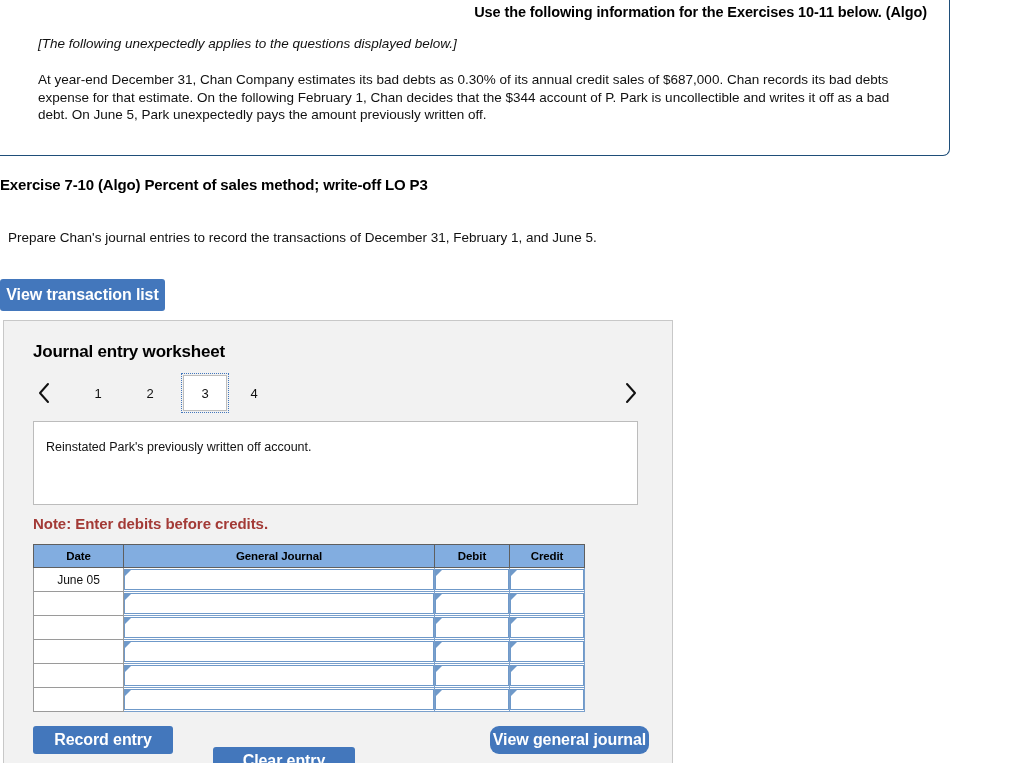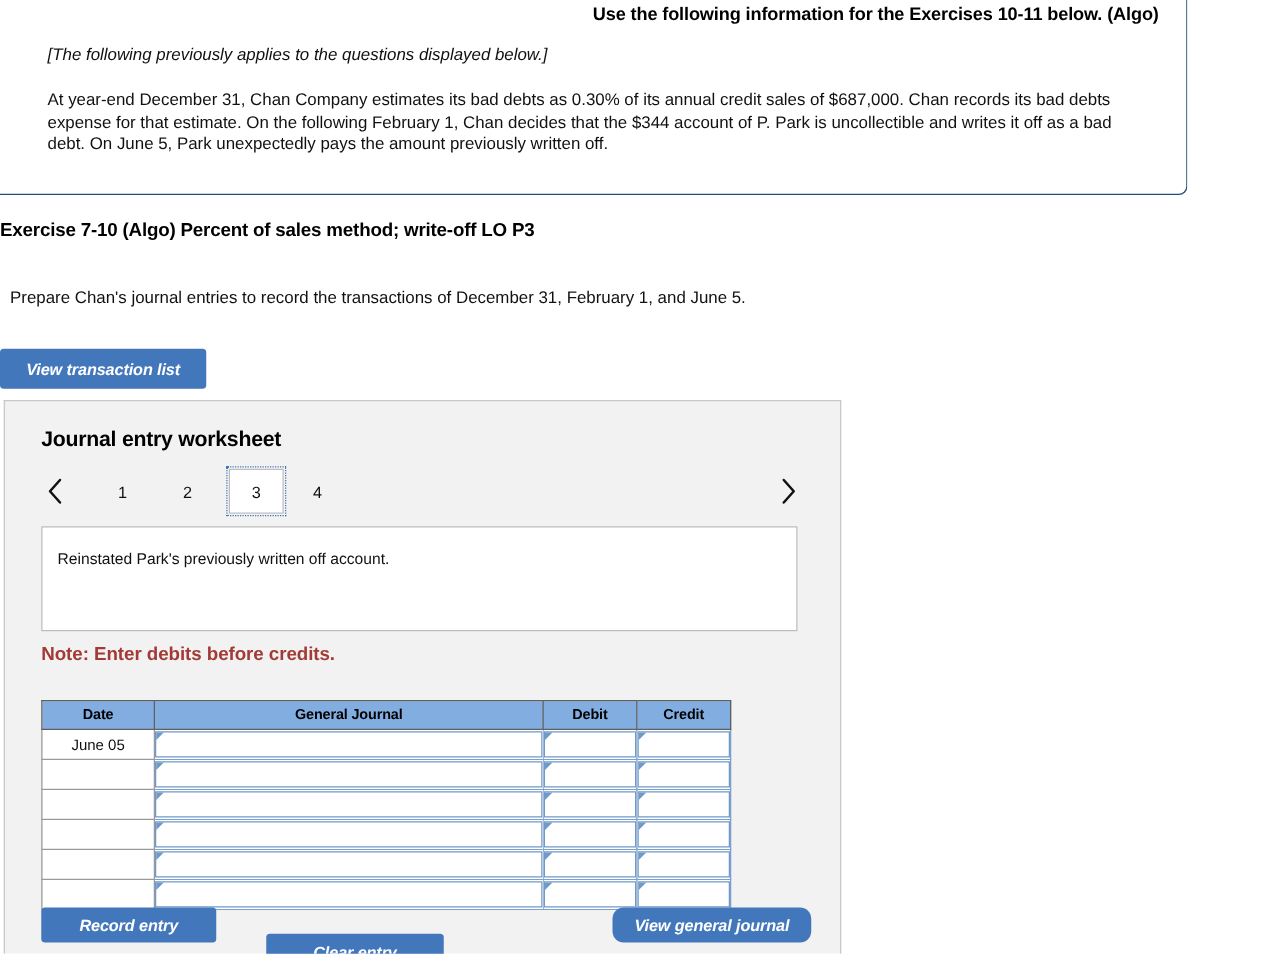--- a/index.html
+++ b/index.html
@@ -75,31 +75,30 @@
     margin-left: 8px;
   }
 
   
   .btn {
     background: #4377bc;
     color: #ffffff;
     border: none;
     border-radius: 3px;
     font-family: "Liberation Sans", sans-serif;
-    font-size: 13px;
+    font-size: 16px;
     font-weight: bold;
     letter-spacing: -0.1px;
     cursor: pointer;
     text-align: center;
     padding: 0;
     line-height: 1;
     display: flex;
     align-items: center;
     justify-content: center;
-    font-style: italic;
   }
   .btn-view-transaction {
     position: absolute;
     left: 0px;
     top: 279px;
     width: 165px;
     height: 32px;
   }
 
   
@@ -200,21 +199,20 @@
   }
 
   
   .jtable {
     position: absolute;
     left: 29px;
     top: 223px;
     width: 551px;
     border-collapse: collapse;
     table-layout: fixed;
-    margin-top: 16px;
   }
   .jtable th {
     background: #82ade0;
     border: 1px solid #5f5f5f;
     font-size: 11.5px;
     font-weight: bold;
     color: #000;
     height: 22px;
     padding: 0;
     text-align: center;
@@ -285,21 +283,21 @@
     width: 159px;
     height: 28px;
     border-radius: 9px;
   }
 </style>
 </head>
 <body>
 
 <div class="info-box">
   <p class="info-title">Use the following information for the Exercises 10-11 below. (Algo)</p>
-  <p class="info-italic">[The following previously applies to the questions displayed below.]</p>
+  <p class="info-italic">[The following unexpectedly applies to the questions displayed below.]</p>
   <p class="info-body">At year-end December 31, Chan Company estimates its bad debts as 0.30% of its annual credit sales of $687,000. Chan records its bad debts expense for that estimate. On the following February 1, Chan decides that the $344 account of P. Park is uncollectible and writes it off as a bad debt. On June 5, Park unexpectedly pays the amount previously written off.</p>
 </div>
 
 <div class="exercise-title">Exercise 7-10 (Algo) Percent of sales method; write-off LO P3</div>
 <div class="prepare-text">Prepare Chan's journal entries to record the transactions of December 31, February 1, and June 5.</div>
 
 <button class="btn btn-view-transaction">View transaction list</button>
 
 <div class="worksheet">
 

